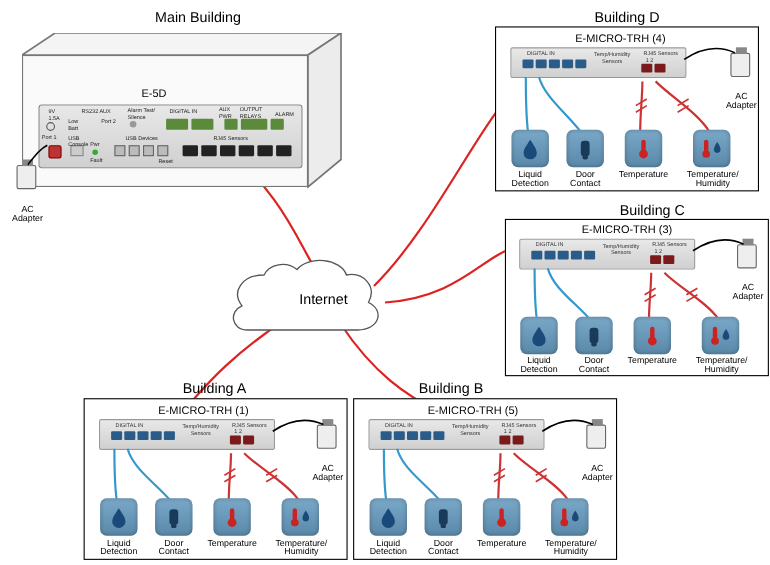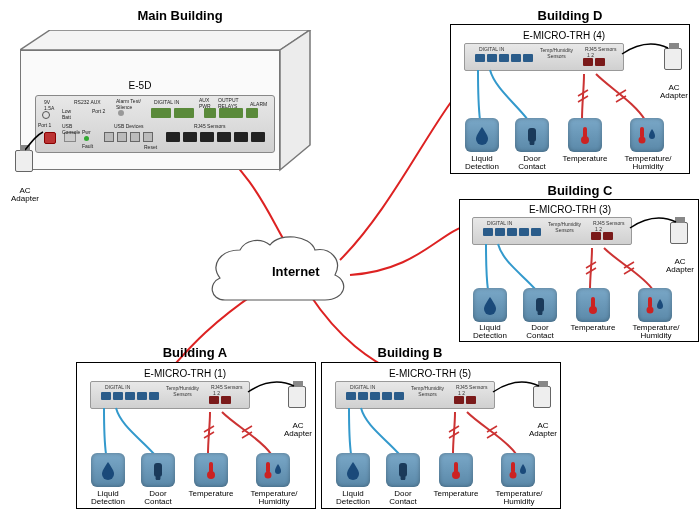--- a/index.html
+++ b/index.html
@@ -1,23 +1,23 @@
 <!DOCTYPE html>
 <html><head>
 <meta charset="utf-8">
 <style>
   * { box-sizing: border-box; margin: 0; padding: 0; }
   body { width: 700px; height: 514px; position: relative; font-family: Arial, sans-serif; background: #fff; overflow: hidden; }
-  .title { position: absolute; font-weight: bold; font-size: 13px; text-align: center; }
+  .title { position: absolute; font-weight: normal; font-size: 13px; text-align: center; }
   .box { position: absolute; border: 1px solid #000; background: #fff; }
   .dev-label { font-size: 10px; text-align: center; position: absolute; }
   .ac { position: absolute; width: 18px; height: 22px; background: #eee; border: 1px solid #666; border-radius: 2px; }
   .ac::after { content: ""; position: absolute; width: 10px; height: 6px; background: #888; top: -6px; left: 4px; }
   .ac-lbl { position: absolute; font-size: 8px; text-align: center; line-height: 1; margin-top: 12px; }
-  .internet { position: absolute; font-weight: bold; font-size: 13px; }
+  .internet { position: absolute; font-weight: normal; font-size: 13px; }
   .micro { position: absolute; width: 160px; height: 28px; background: linear-gradient(#e8e8e8,#d0d0d0); border: 1px solid #999; border-radius: 2px; }
   .micro .ports { position: absolute; display: flex; gap: 2px; }
   .port { width: 10px; height: 8px; background: #333; border-radius: 1px; }
   .port.b { background: #2a5c8a; }
   .port.r { background: #7a1a1a; }
   .micro .sub { position: absolute; font-size: 5px; color: #333; }
   .sensor { position: absolute; width: 34px; height: 34px; background: linear-gradient(#7aa8c8,#5a88a8); border-radius: 6px; display: flex; align-items: center; justify-content: center; box-shadow: inset 0 0 4px rgba(0,0,0,.3); }
   .sensor-lbl { position: absolute; font-size: 8px; text-align: center; line-height: 1; }
   svg.wires { position: absolute; top: 0; left: 0; width: 700px; height: 514px; pointer-events: none; }
   .e5d { position: absolute; width: 240px; height: 58px; background: linear-gradient(#e8e8e8,#d0d0d0); border: 1px solid #888; border-radius: 3px; }
@@ -181,21 +181,21 @@
 <div class="sensor" style="left:630px;top:118px">
     <svg width="22" height="20">
       <rect x="4" y="2" width="4" height="11" rx="2" fill="#c22"></rect>
       <circle cx="6" cy="15" r="3.5" fill="#c22"></circle>
       <path d="M 16 4 c-2 3-3 5-3 7 a3 3 0 0 0 6 0 c0-2-1-4-3-7z" fill="#1a4a7a"></path>
     </svg>
   </div>
 <div class="sensor-lbl" style="left:618px;top:155px;width:60px;white-space:pre">Temperature/
 Humidity</div>
 
-<div class="title" style="left:520px;top:183px;width:120px">Building C</div>
+<div class="title" style="left:533px;top:183px;width:120px">Building C</div>
 <div class="box" style="left:459px;top:199px;width:240px;height:143px"></div>
 <div class="dev-label" style="left:500px;top:204px;width:140px">E-MICRO-TRH  (3)</div>
 <div class="micro" style="left:472px;top:217px">
   <div class="sub" style="left:14px;top:2px">DIGITAL IN</div>
   <div class="ports" style="left:10px;top:10px">
       <div class="port b"></div>
       <div class="port b"></div>
       <div class="port b"></div>
       <div class="port b"></div>
       <div class="port b"></div>

